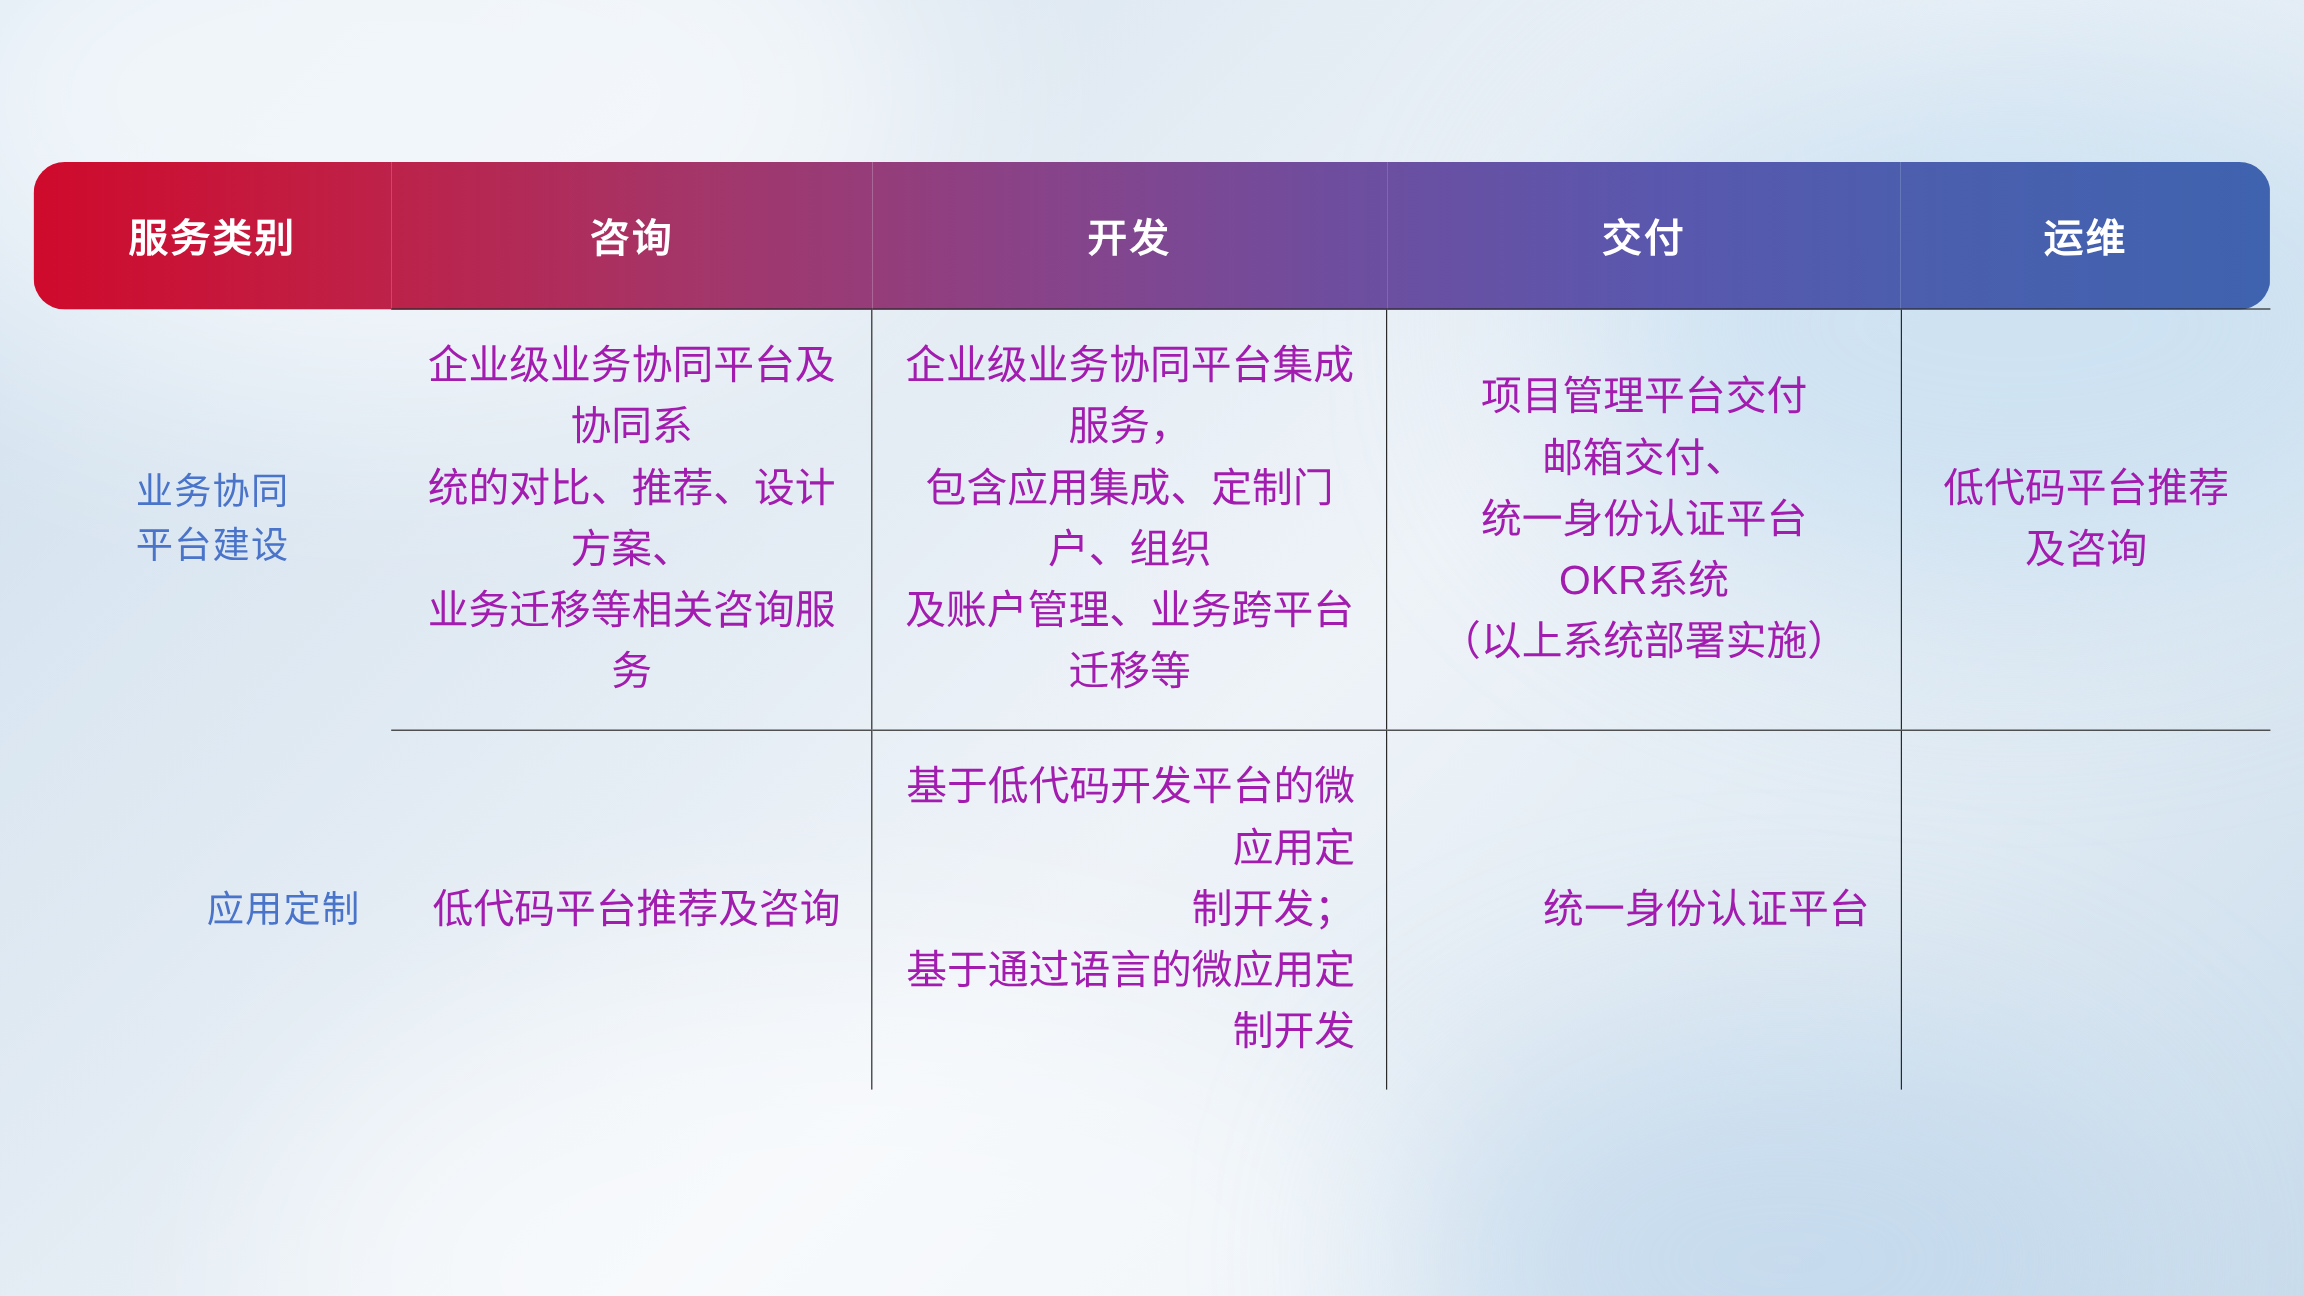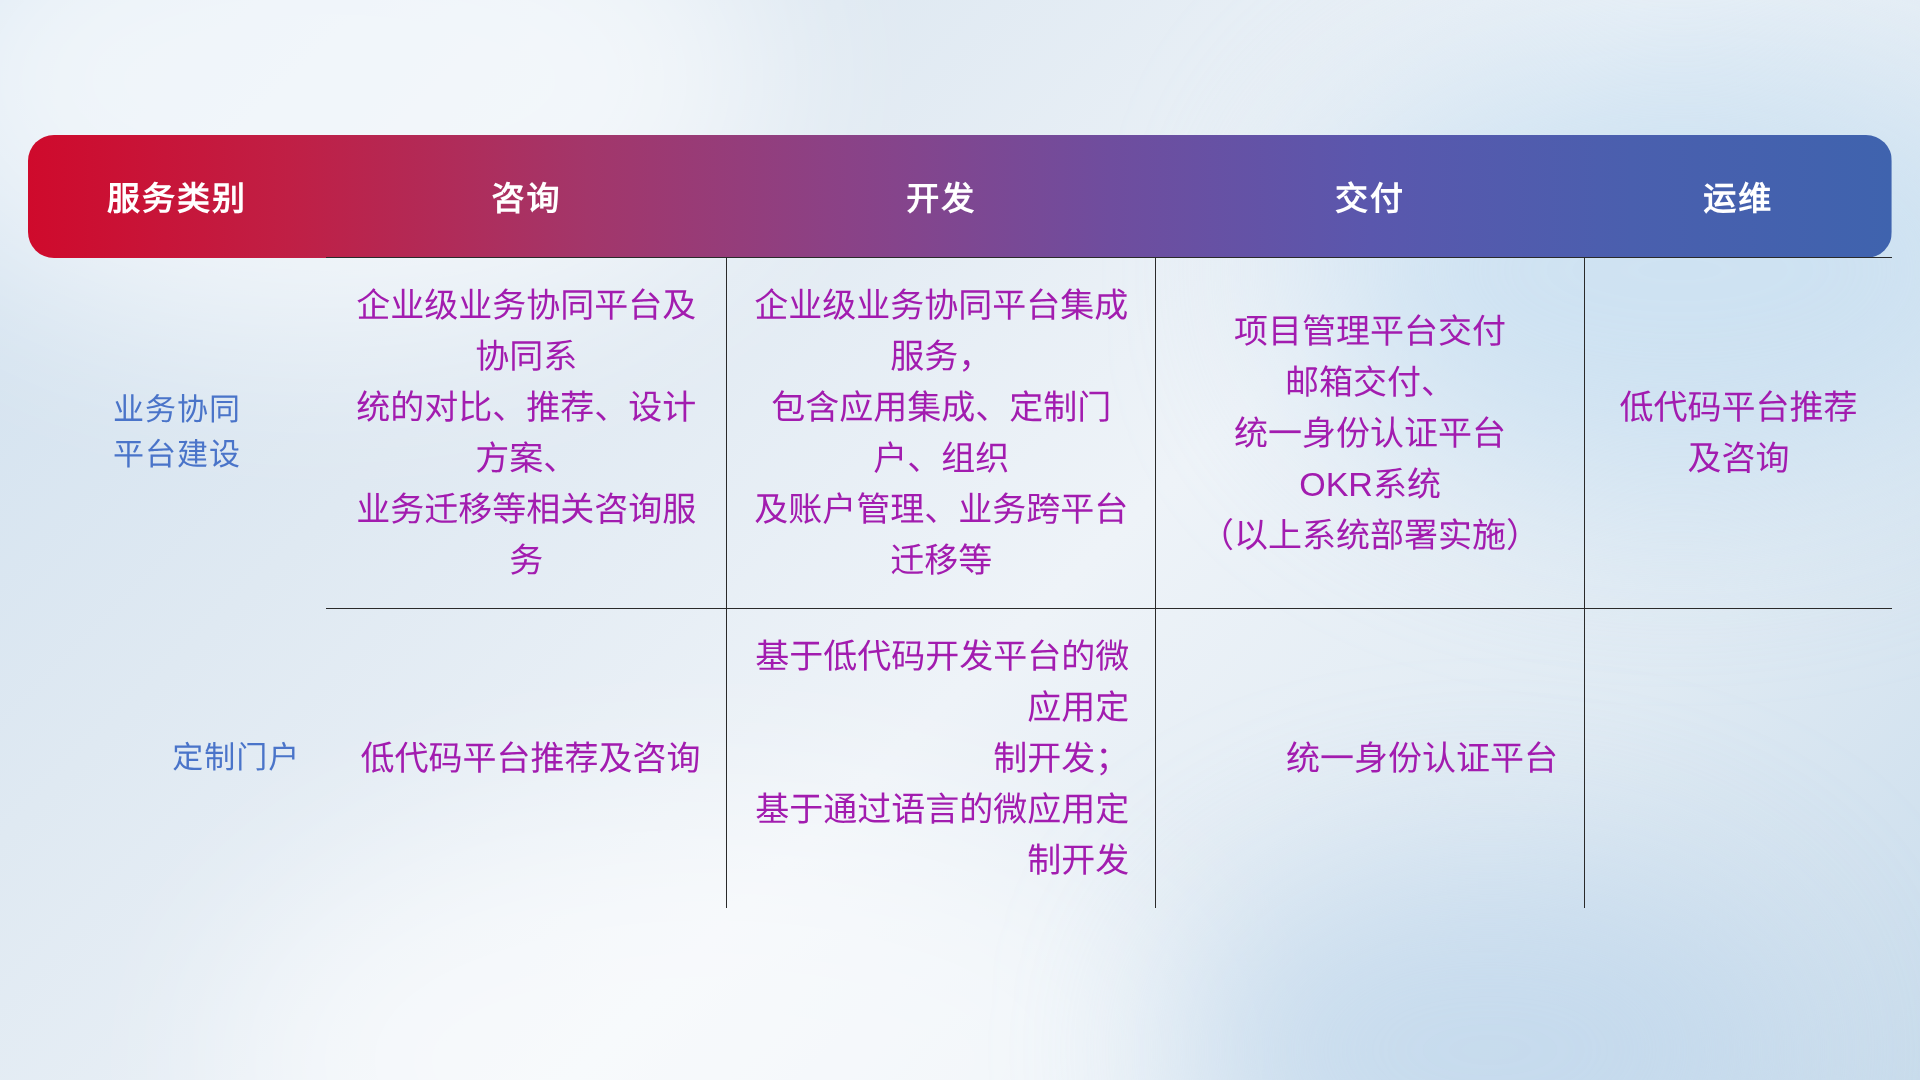--- a/index.html
+++ b/index.html
@@ -163,21 +163,21 @@
 （以上系统部署实施）</span>
         </td>
         <td class="sep-left">
           <span class="cell-text">低代码平台推荐及咨询</span>
         </td>
       </tr>
 
 
       <tr class="r3">
         <td class="cat">
-          <span class="cell-text">定制门户</span>
+          <span class="cell-text">应用定制</span>
         </td>
         <td>
           <span class="cell-text">低代码平台推荐及咨询</span>
         </td>
         <td class="sep-left">
           <span class="cell-text">基于低代码开发平台的微应用定
 制开发；
 基于通过语言的微应用定制开发</span>
         </td>
         <td class="sep-left">

